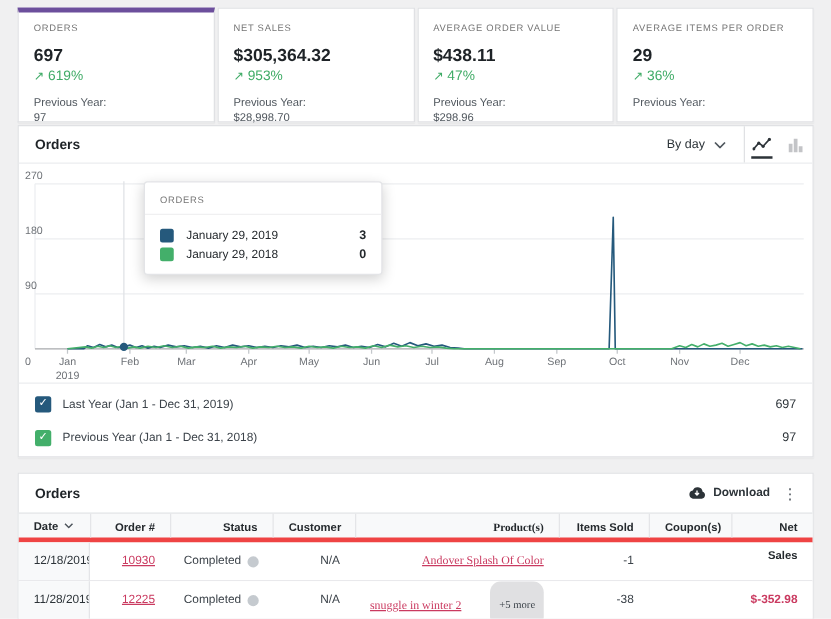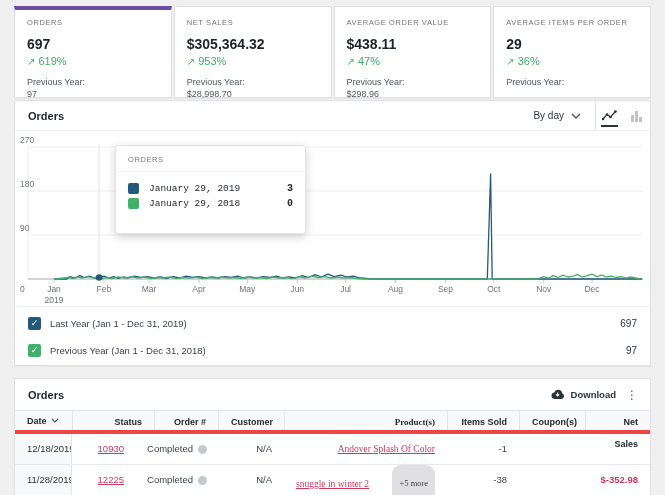--- a/index.html
+++ b/index.html
@@ -34,21 +34,21 @@
 
   
   .chart-body{position:relative;height:177px;}
   #chart-svg{position:absolute;left:0;top:0;}
   #chart-svg text{font-family:"Liberation Sans",sans-serif;font-size:8.5px;fill:#6e7277;}
 
   
   .tooltip{position:absolute;left:100px;top:14px;width:189px;background:#fff;border:1px solid #e3e4e7;
     border-radius:3px;box-shadow:0 3px 10px rgba(0,0,0,.18);z-index:3;}
   .tooltip-header{font-size:7.5px;letter-spacing:.6px;color:#757575;padding:9px 12px 7px;border-bottom:1px solid #f0f0f1;}
-  .tooltip-rows{padding:7px 12px 24px;font-family:Liberation Mono, monospace;}
+  .tooltip-rows{padding:7px 12px 10px;}
   .tooltip-row{display:flex;align-items:center;margin-top:4px;}
   .swatch{width:11px;height:11px;border-radius:2px;margin-right:10px;flex:none;}
   .tooltip-date{font-size:9.5px;color:#24292d;flex:1;}
   .tooltip-value{font-size:10px;font-weight:bold;color:#24292d;}
 
   
   .legend{position:absolute;left:0;right:0;bottom:0;height:59px;border-top:1px solid #ecedef;padding-top:3px;box-sizing:border-box;}
   .legend-item{display:flex;align-items:center;height:27px;padding:0 13px;cursor:pointer;}
   .legend-check{width:13px;height:13px;border-radius:2px;display:flex;align-items:center;justify-content:center;flex:none;}
   .check-glyph{color:#fff;font-size:9px;line-height:13px;font-family:"DejaVu Sans",sans-serif;}
@@ -254,22 +254,22 @@
       </button>
     </div>
 
     <div class="thead">
       <div class="th c0">
         <span>Date</span>
         <svg width="8" height="5" viewBox="0 0 8 5">
           <polyline points="1,1 4,4 7,1" fill="none" stroke="#50575e" stroke-width="1.2"></polyline>
         </svg>
       </div>
+      <div class="th c1">Order #</div>
       <div class="th c2">Status</div>
-      <div class="th c1">Order #</div>
       <div class="th c3">Customer</div>
       <div class="th c4">Product(s)</div>
       <div class="th c5">Items Sold</div>
       <div class="th c6">Coupon(s)</div>
       <div class="th c7">Net Sales</div>
     </div>
 
     <div class="trow">
       <div class="td date c0">12/18/2019</div>
       <div class="td c1">

